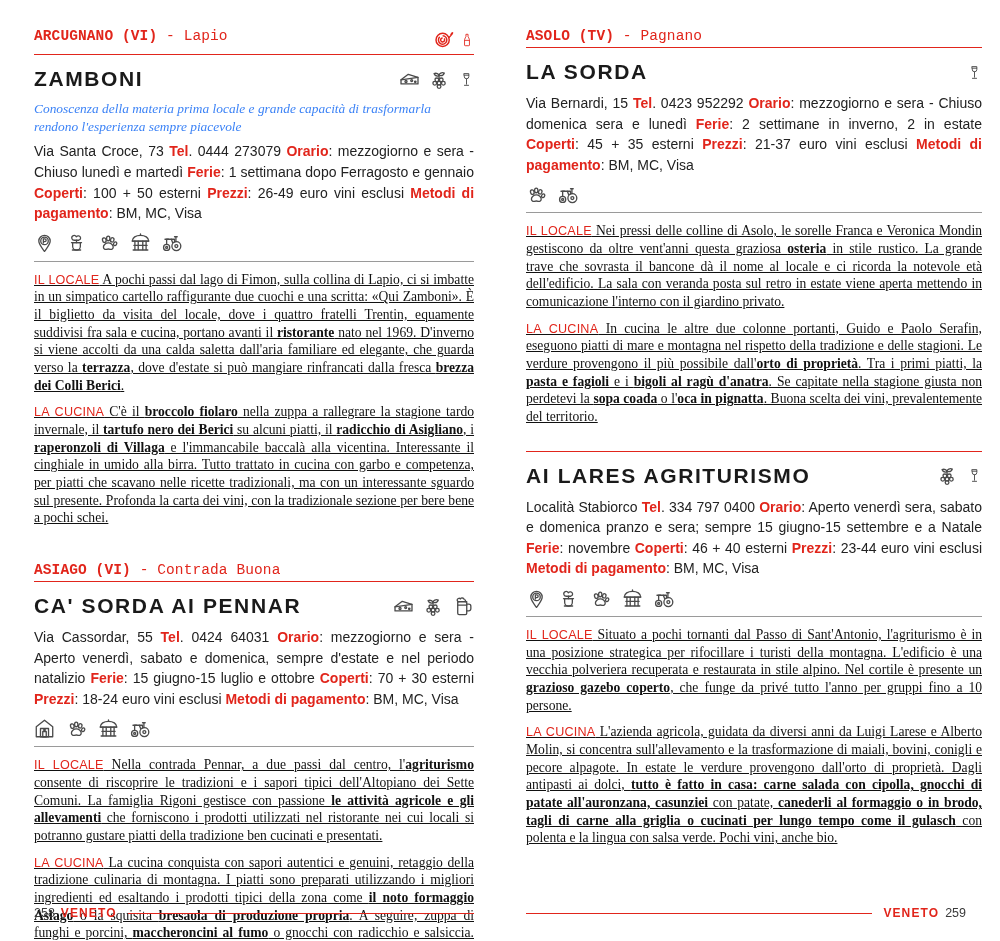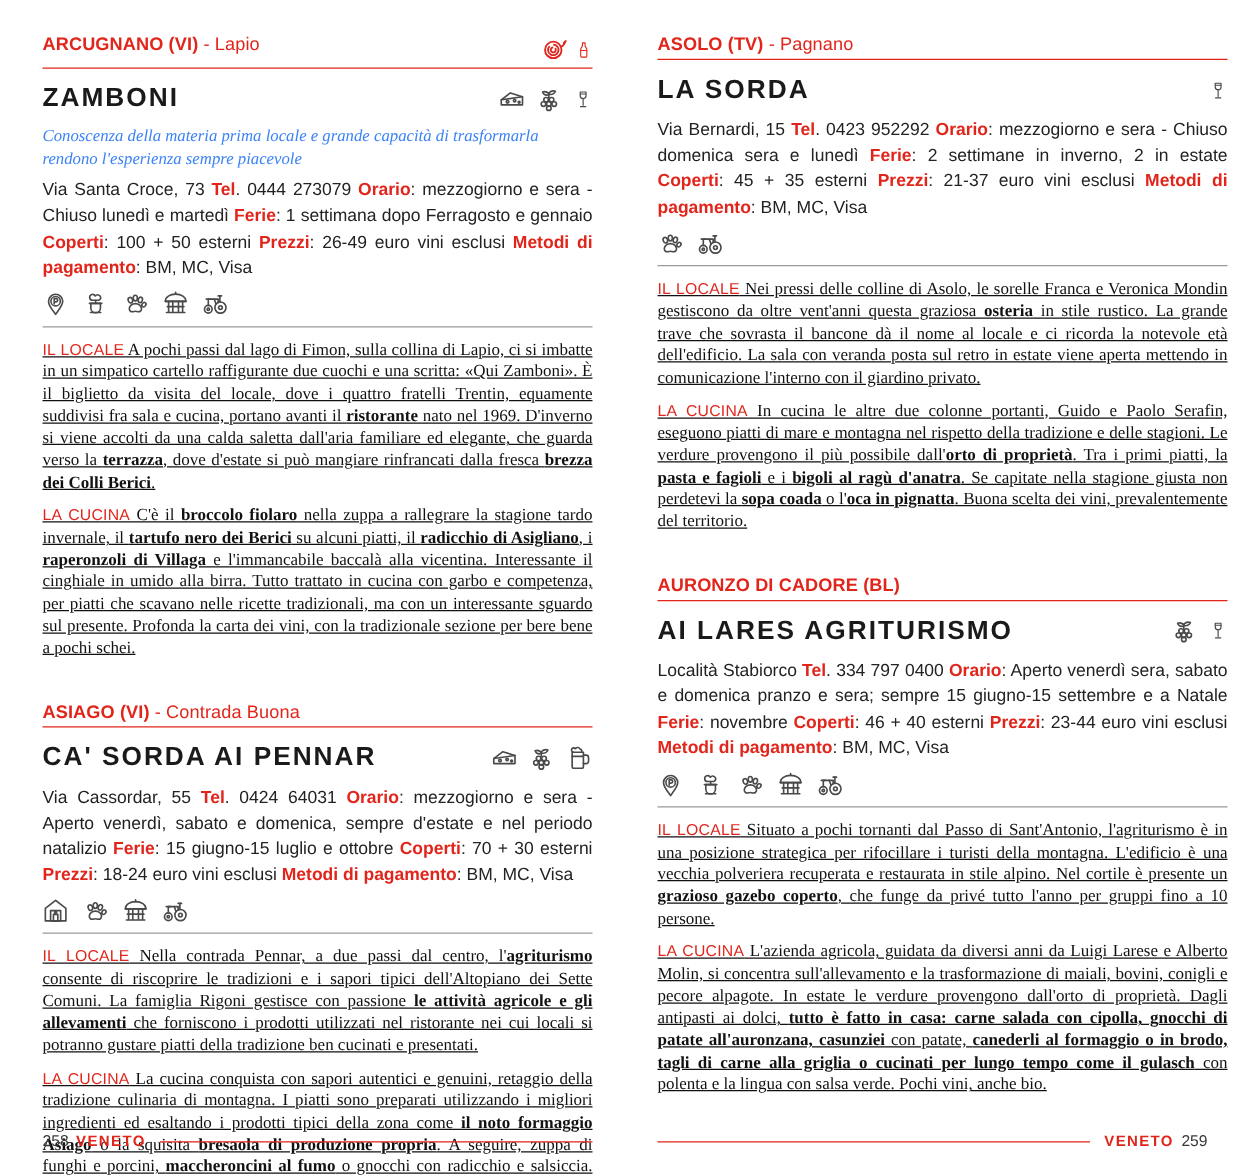--- a/index.html
+++ b/index.html
@@ -24,21 +24,21 @@
   .column.right { padding-left: 26px; padding-right: 18px; }
 
   
   .locality {
     display: flex;
     align-items: flex-start;
     justify-content: space-between;
     margin-top: 10px;
   }
   .locality-text {
-    font-family: Liberation Sans, sans-serif;
+    font-family: Liberation Mono, monospace;
     color: #e1251b;
     font-size: 14.5px;
     letter-spacing: 0.1px;
     padding-bottom: 3px;
   }
   .locality-text .town { font-weight: bold; }
   .locality-text .frazione { font-weight: normal; }
   .locality-badges { display: flex; align-items: flex-start; gap: 5px; padding-bottom: 2px; }
   .rule-red {
     border-top: 1.6px solid #e1251b;
@@ -439,24 +439,20 @@
               </g>
             </svg>
           </span>
         </div>
         <div class="rule-grey"></div>
         <p class="prose"><span class="lede">IL LOCALE</span> Nei pressi delle colline di Asolo, le sorelle Franca e Veronica Mondin gestiscono da oltre vent'anni questa graziosa <b>osteria</b> in stile rustico. La grande trave che sovrasta il bancone dà il nome al locale e ci ricorda la notevole età dell'edificio. La sala con veranda posta sul retro in estate viene aperta mettendo in comunicazione l'interno con il giardino privato.</p>
         <p class="prose"><span class="lede">LA CUCINA</span> In cucina le altre due colonne portanti, Guido e Paolo Serafin, eseguono piatti di mare e montagna nel rispetto della tradizione e delle stagioni. Le verdure provengono il più possibile dall'<b>orto di proprietà</b>. Tra i primi piatti, la <b>pasta e fagioli</b> e i <b>bigoli al ragù d'anatra</b>. Se capitate nella stagione giusta non perdetevi la <b>sopa coada</b> o l'<b>oca in pignatta</b>. Buona scelta dei vini, prevalentemente del territorio.</p>
         <div class="block-gap"></div>
       </div>
       <div class="entry" id="entry-ai-lares-agriturismo">
-        <div class="locality">
-          <div class="locality-text"><span class="town">AURONZO DI CADORE (BL)</span></div>
-          <div class="locality-badges"></div>
-        </div>
         <div class="rule-red"></div>
         <div class="resto-head">
           <div class="resto-name">AI LARES AGRITURISMO</div>
           <div class="resto-icons">
             <span>
               <svg width="21" height="21" viewBox="0 0 24 24">
                 <g class="ic" stroke-linecap="round" stroke-linejoin="round">
                   <circle cx="9" cy="12.4" r="2.1"></circle>
                   <circle cx="14" cy="12.4" r="2.1"></circle>
                   <circle cx="11.5" cy="16.3" r="2.1"></circle>

